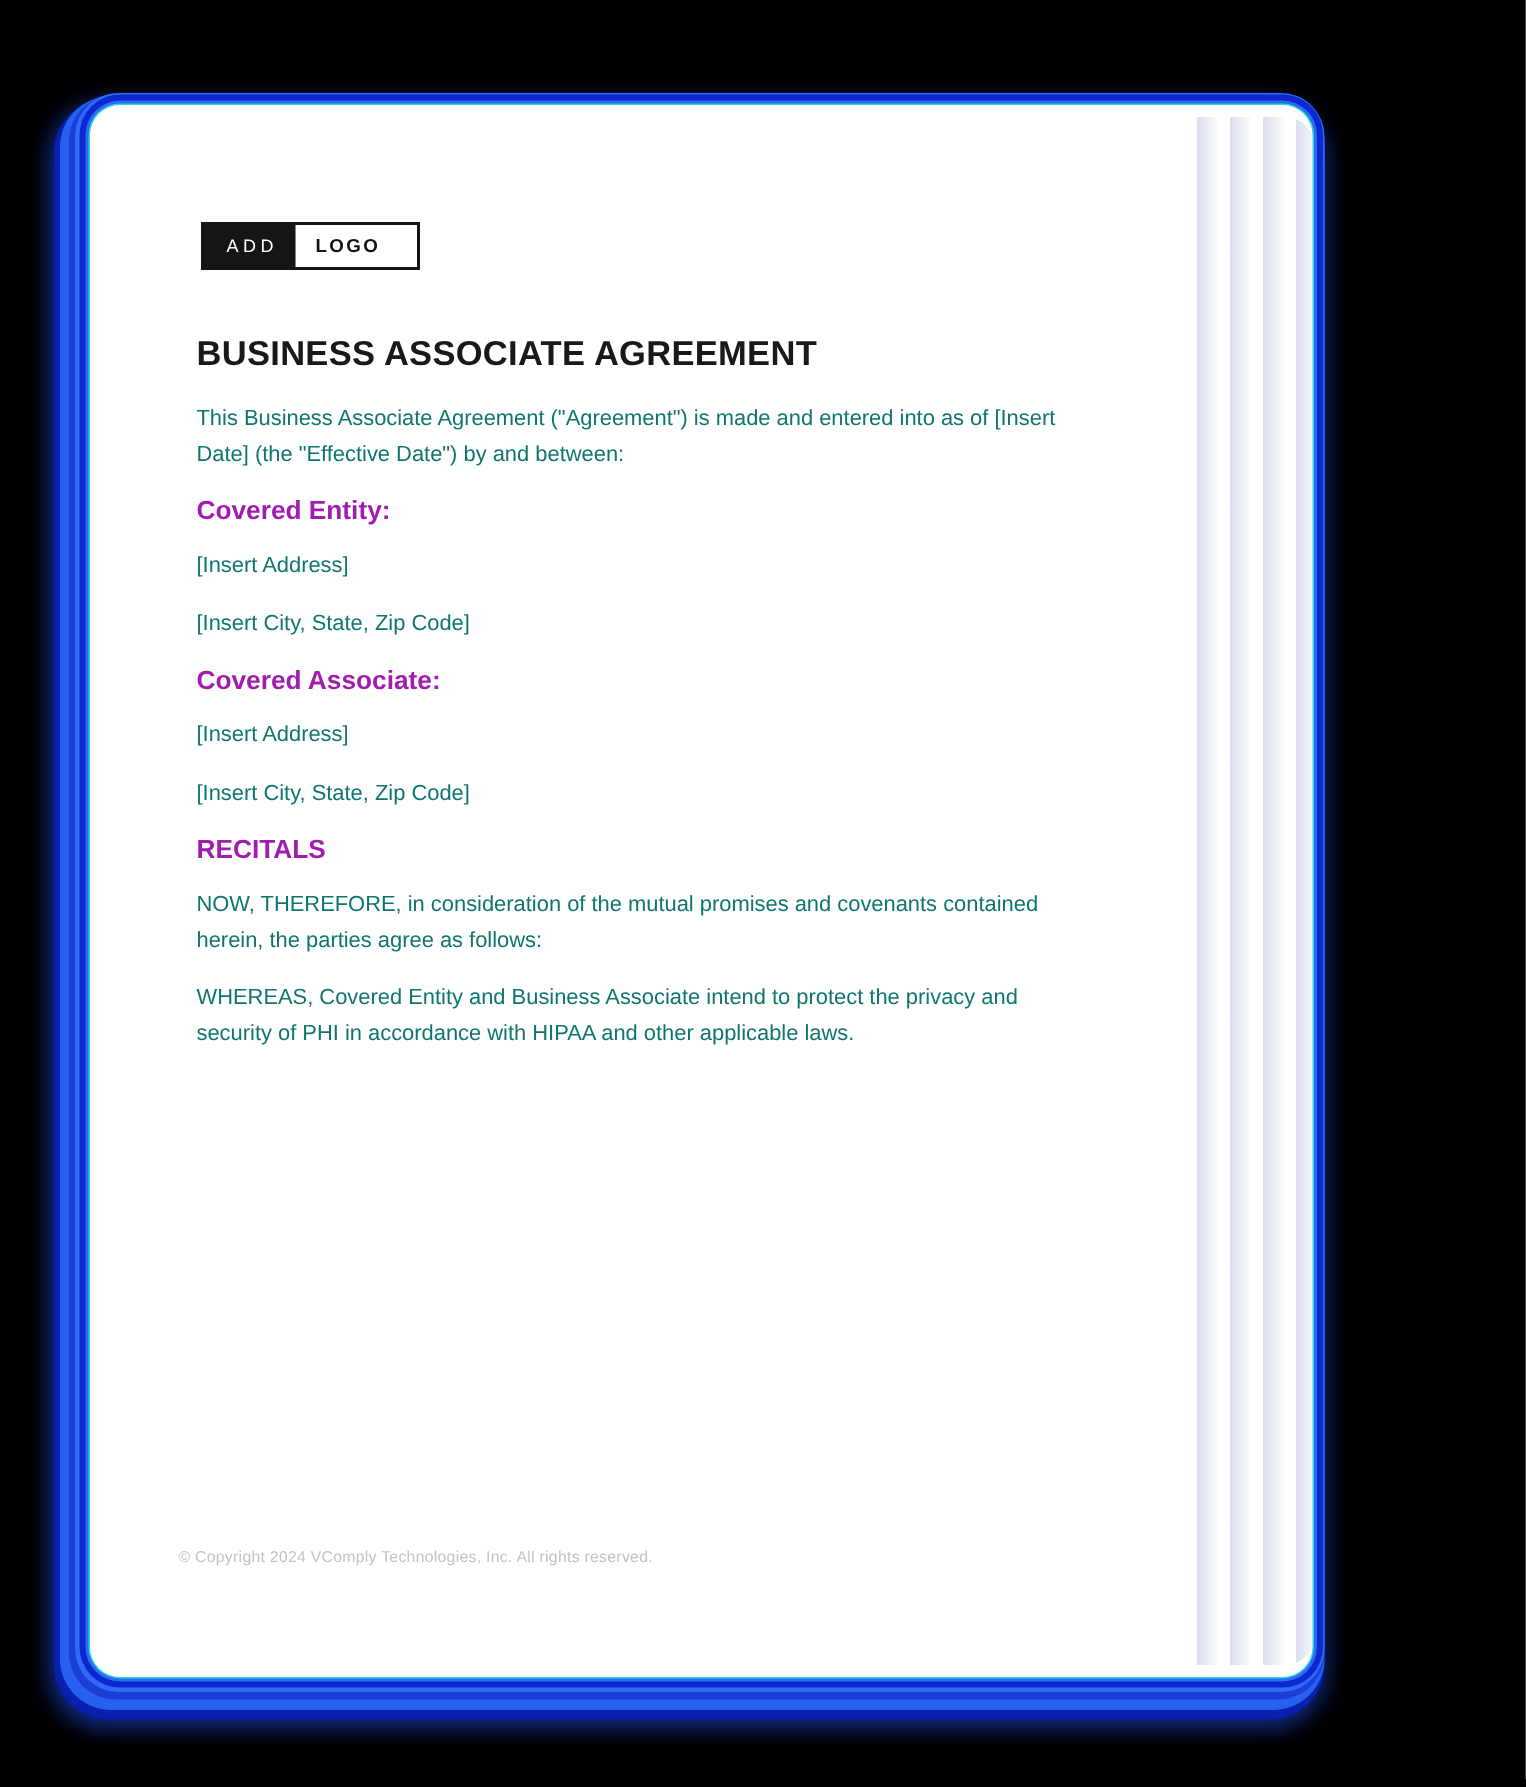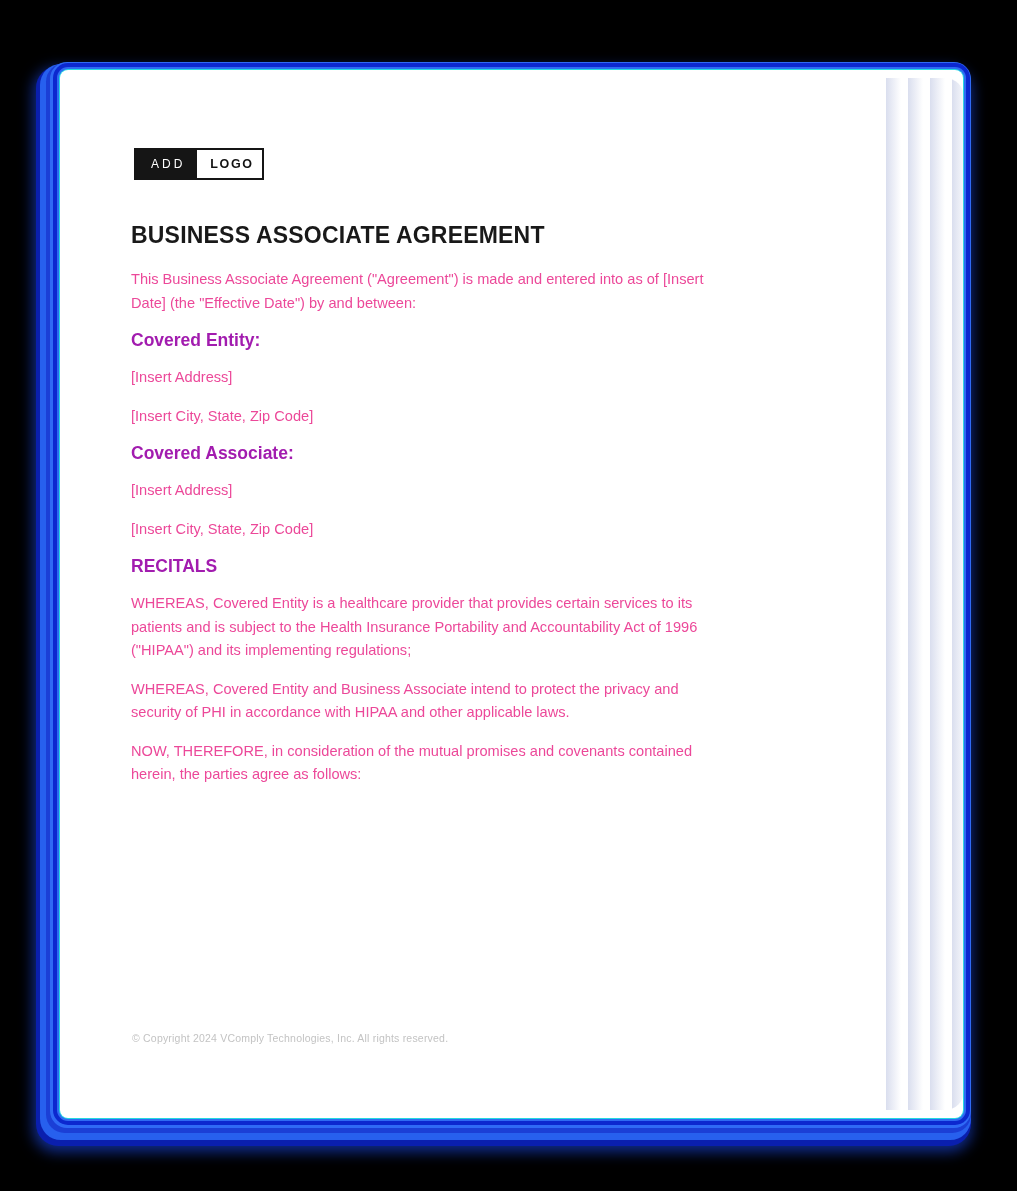--- a/index.html
+++ b/index.html
@@ -16,24 +16,24 @@
     position: relative;
     width: 1017px;
     height: 1191px;
   }
 
   
   .page {
     position: absolute;
     left: 60px;
     top: 70px;
-    width: 903px;
+    width: 815px;
     height: 1048px;
     background: #ffffff;
-    border-radius: 8px;
+    border-radius: 20px;
     box-shadow:
       0 0 0 1px #24d8e0,
       0 0 0 3px #2e6bf2,
       0 0 0 7px #0c28cf,
       -1px 1px 0 9px #2f6af5,
       -3px 4px 0 11px #1b3fd6,
       -6px 8px 0 14px #2760ee,
       -8px 12px 0 16px #0a1fae,
       -9px 16px 14px 18px rgba(30, 80, 255, 0.55);
   }
@@ -80,48 +80,48 @@
     letter-spacing: 3px;
     padding: 0 12px 0 15px;
   }
   .logo-logo {
     display: flex;
     align-items: center;
     color: #121212;
     font-size: 12.5px;
     font-weight: 700;
     letter-spacing: 1.6px;
-    padding: 0 8px 0 13px;
+    padding: 0 24px 0 13px;
   }
 
   h1.doc-title {
     font-size: 23px;
     font-weight: 700;
     color: #191919;
     letter-spacing: 0.2px;
     margin: 42px 0 19px 0;
   }
 
   h2.section-heading {
     font-size: 17.5px;
     font-weight: 700;
     color: #a21caf;
     margin: 3px 0 15px 0;
   }
 
   p.body-text {
     font-size: 14.6px;
     line-height: 23.5px;
-    color: #ec4899;
+    color: #0f766e;
     margin: 0 0 15px 0;
   }
 
   .footer {
     position: absolute;
-    left: 72px;
+    left: 59px;
     bottom: 74px;
     font-size: 10.5px;
     letter-spacing: 0.2px;
     color: #c3c3c3;
   }
 </style>
 </head>
 <body>
 
 <div class="stage">
@@ -141,21 +141,20 @@
 
       <h2 class="section-heading">Covered Entity:</h2>
       <p class="body-text">[Insert Address]</p>
       <p class="body-text">[Insert City, State, Zip Code]</p>
 
       <h2 class="section-heading">Covered Associate:</h2>
       <p class="body-text">[Insert Address]</p>
       <p class="body-text">[Insert City, State, Zip Code]</p>
 
       <h2 class="section-heading">RECITALS</h2>
-      <p class="body-text">WHEREAS, Covered Entity is a healthcare provider that provides certain services to its patients and is subject to the Health Insurance Portability and Accountability Act of 1996 ("HIPAA") and its implementing regulations;</p>
+      <p class="body-text">NOW, THEREFORE, in consideration of the mutual promises and covenants contained herein, the parties agree as follows:</p>
       <p class="body-text">WHEREAS, Covered Entity and Business Associate intend to protect the privacy and security of PHI in accordance with HIPAA and other applicable laws.</p>
-      <p class="body-text">NOW, THEREFORE, in consideration of the mutual promises and covenants contained herein, the parties agree as follows:</p>
 
     </div>
 
     <div class="footer">© Copyright 2024 VComply Technologies, Inc. All rights reserved.</div>
   </div>
 </div>
 
 </body></html>

